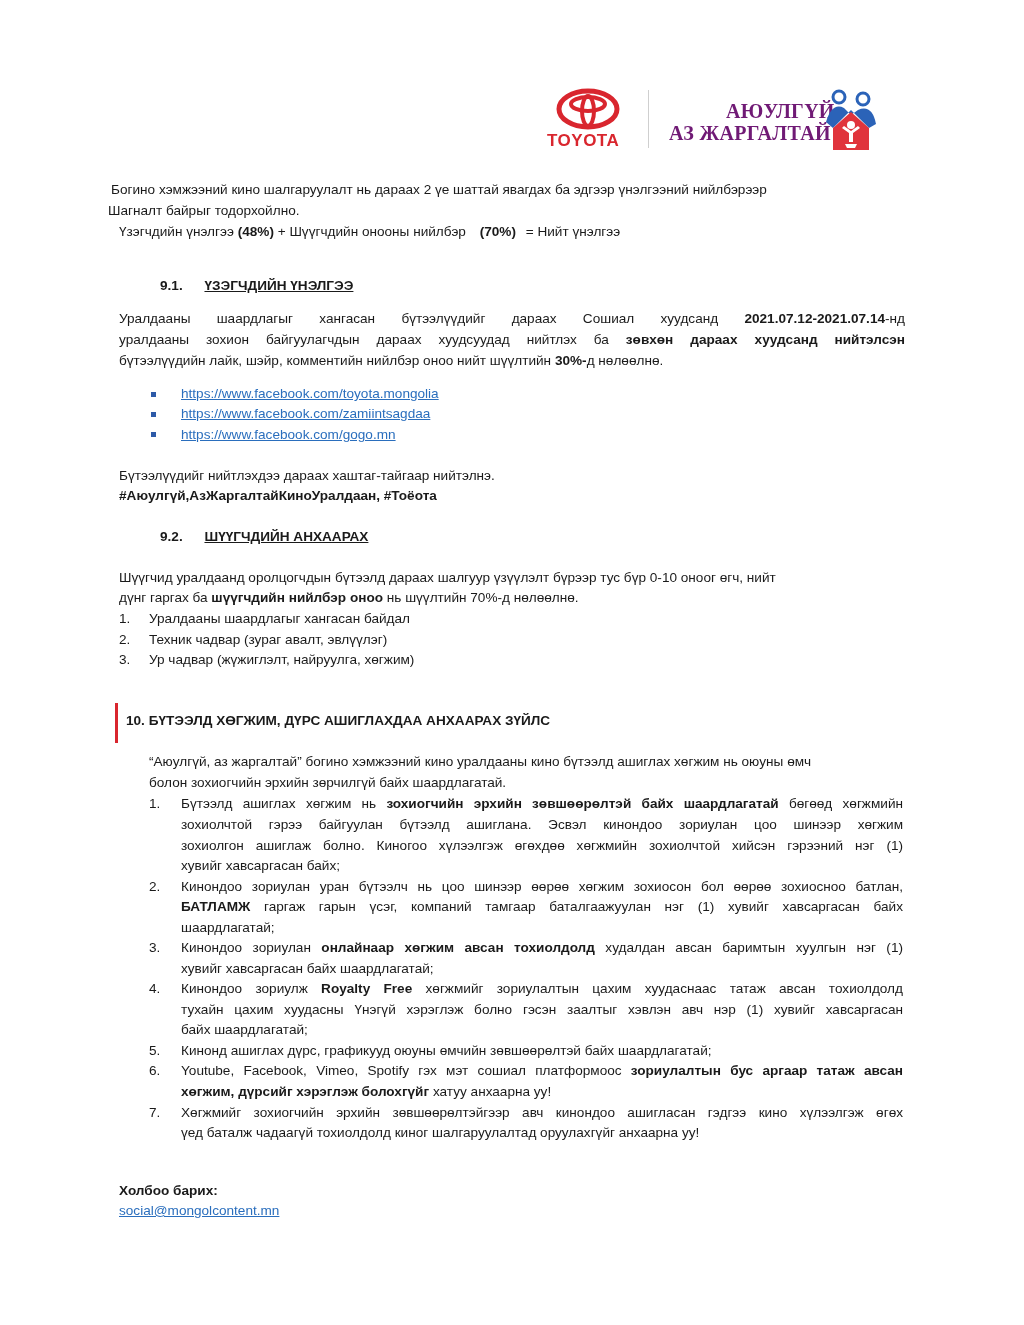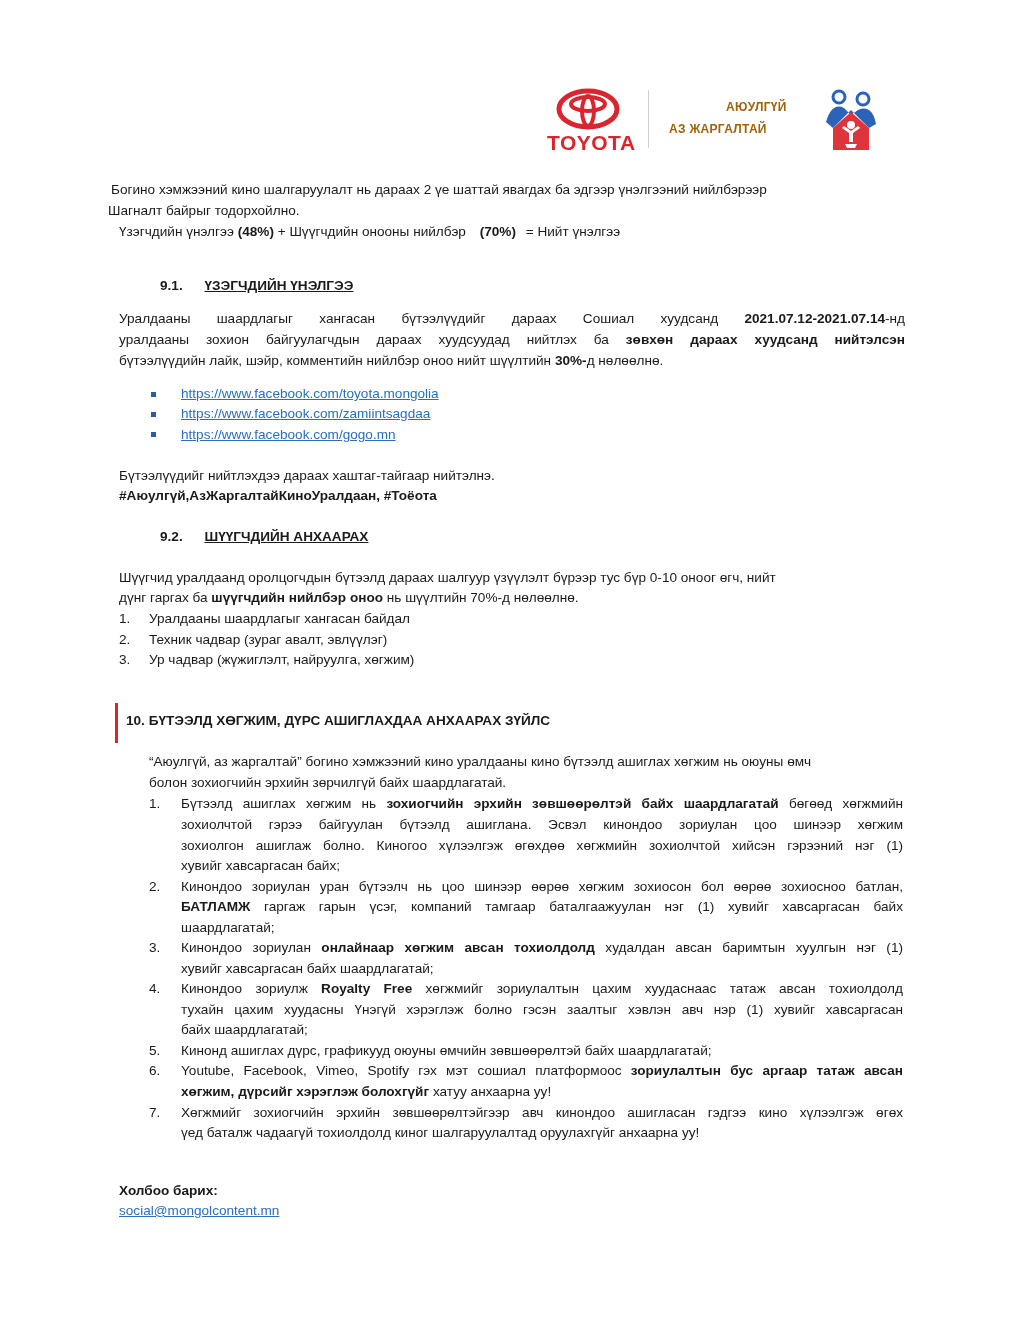--- a/index.html
+++ b/index.html
@@ -8,22 +8,22 @@
   .abs { position: absolute; }
   .line { position: absolute; white-space: nowrap; line-height: 20px; }
   .j { text-align: justify; text-align-last: justify; white-space: normal; }
   b { font-weight: bold; }
   .link { color: #2a6ebd; text-decoration: underline; }
   .heading { font-weight: bold; font-size: 13.6px; }
   .heading .t { text-decoration: underline; }
   .bullet { position: absolute; width: 5px; height: 5px; background: #2d5aa8; }
   
   .logo-divider { position: absolute; left: 648px; top: 90px; width: 1px; height: 58px; background: #cfcfcf; }
-  .toyota-word { position: absolute; left: 547px; top: 131px; font-weight: bold; font-size: 21px; color: #d9262e; letter-spacing: 0.5px; }
-  .brand-text { position: absolute; font-weight: bold; font-size: 12px; color: #a16207; letter-spacing: 0.3px; }
+  .toyota-word { position: absolute; left: 547px; top: 131px; font-weight: bold; font-size: 17px; color: #d9262e; letter-spacing: 0.5px; }
+  .brand-text { position: absolute; font-weight: bold; font-size: 20px; color: #701a75; letter-spacing: 0.3px; font-family: Liberation Serif, serif; }
   .redbar { position: absolute; left: 115px; top: 703px; width: 3px; height: 40px; background: #d9262e; }
 </style>
 </head>
 <body>
 
 <div>
   <svg class="abs" style="left:556px;top:88px;" width="64" height="42" viewBox="0 0 64 42">
     <ellipse cx="32" cy="21" rx="29" ry="18" fill="none" stroke="#d9262e" stroke-width="5"></ellipse>
     <ellipse cx="32" cy="16" rx="17" ry="7" fill="none" stroke="#d9262e" stroke-width="4"></ellipse>
     <ellipse cx="32" cy="23" rx="6" ry="15" fill="none" stroke="#d9262e" stroke-width="4"></ellipse>

